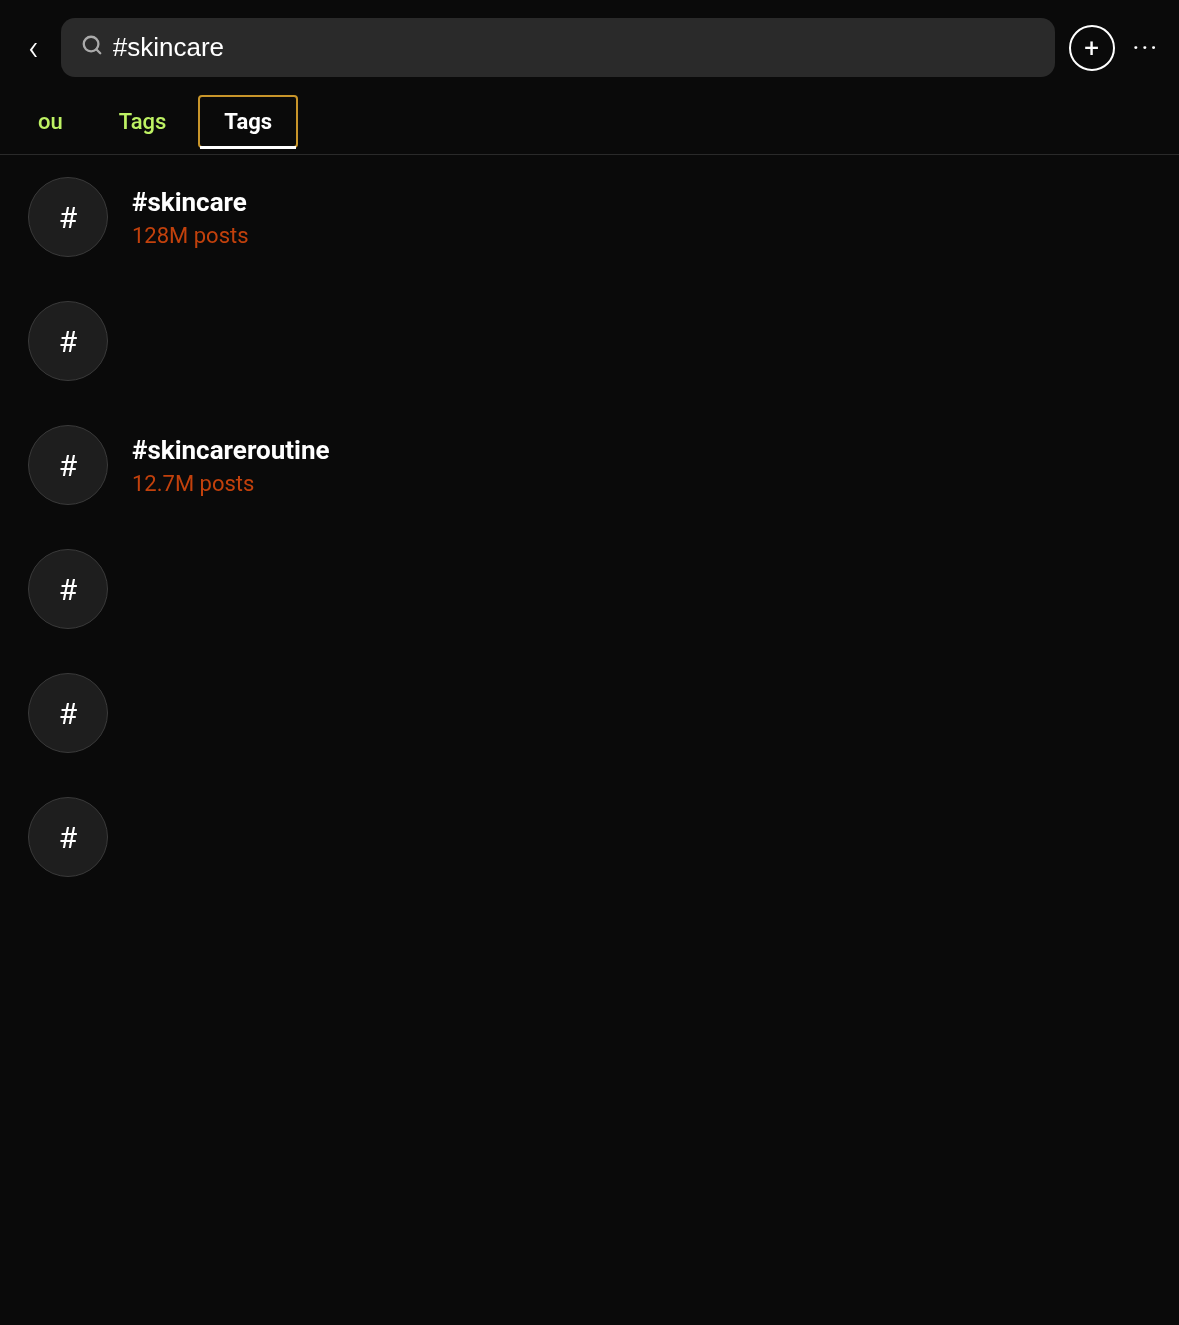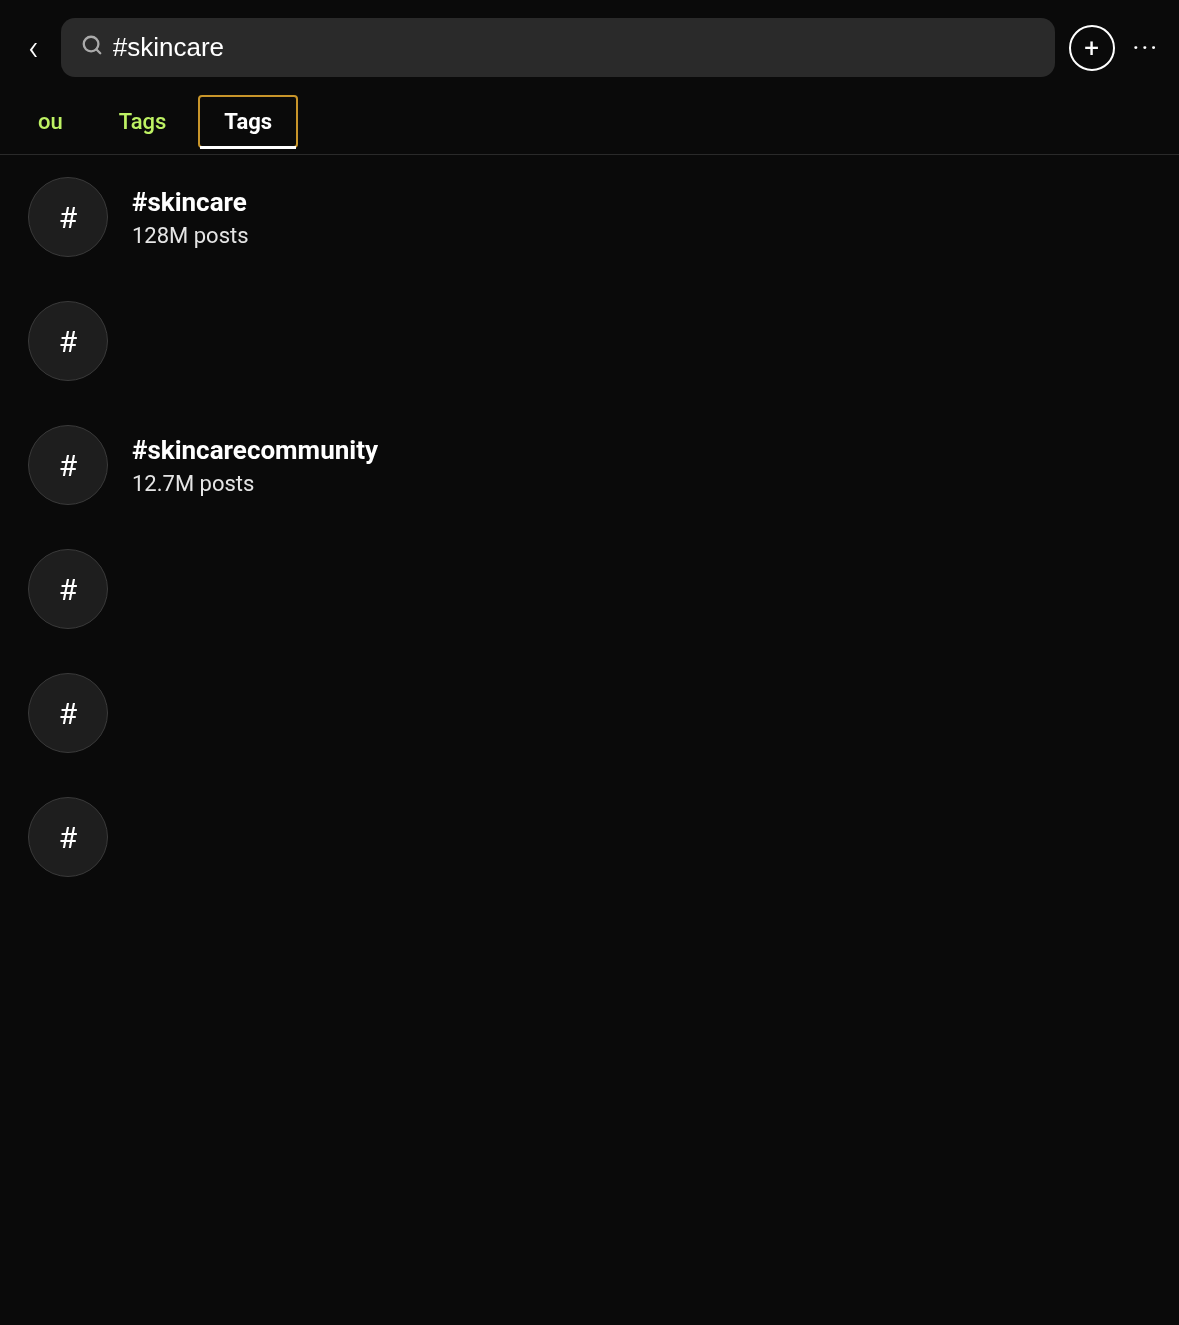--- a/index.html
+++ b/index.html
@@ -169,21 +169,21 @@
       gap: 6px;
     }
 
     .tag-name {
       color: #ffffff;
       font-size: 26px;
       font-weight: 700;
     }
 
     .tag-posts {
-      color: #e5e5e5;
+      color: #c2410c;
       font-size: 22px;
       font-weight: 400;
     }
   </style>
 </head>
 <body>
 
 <div class="header">
   <div class="back-btn">
     <span>‹</span>
@@ -235,21 +235,21 @@
     <div class="tag-icon-circle">
       <span class="tag-hash">#</span>
     </div>
   </div>
 
   <div class="tag-item">
     <div class="tag-icon-circle">
       <span class="tag-hash">#</span>
     </div>
     <div class="tag-info">
-      <span class="tag-name">#skincarecommunity</span>
+      <span class="tag-name">#skincareroutine</span>
       <span class="tag-posts">12.7M posts</span>
     </div>
   </div>
 
   <div class="tag-item">
     <div class="tag-icon-circle">
       <span class="tag-hash">#</span>
     </div>
   </div>
 

